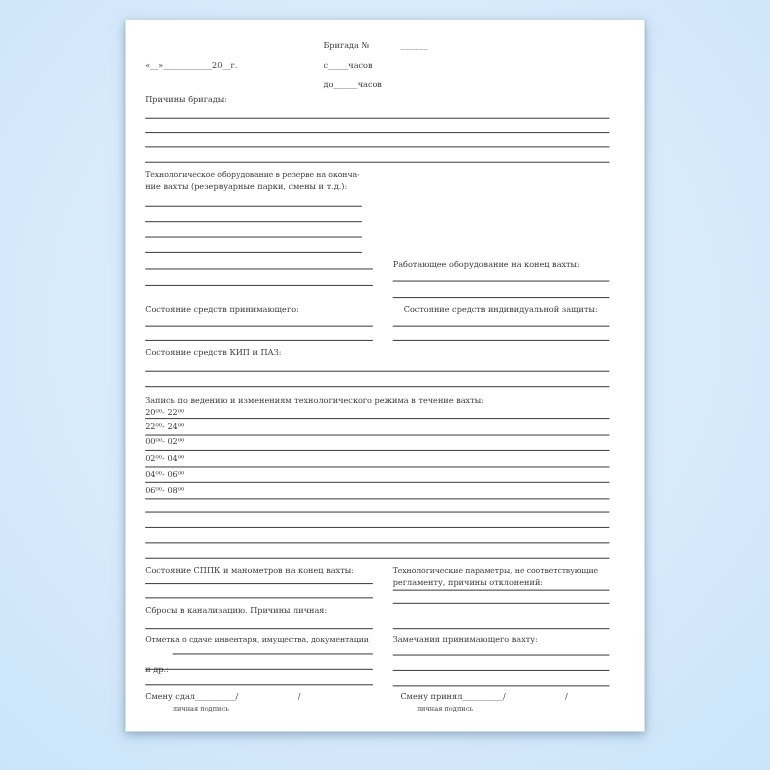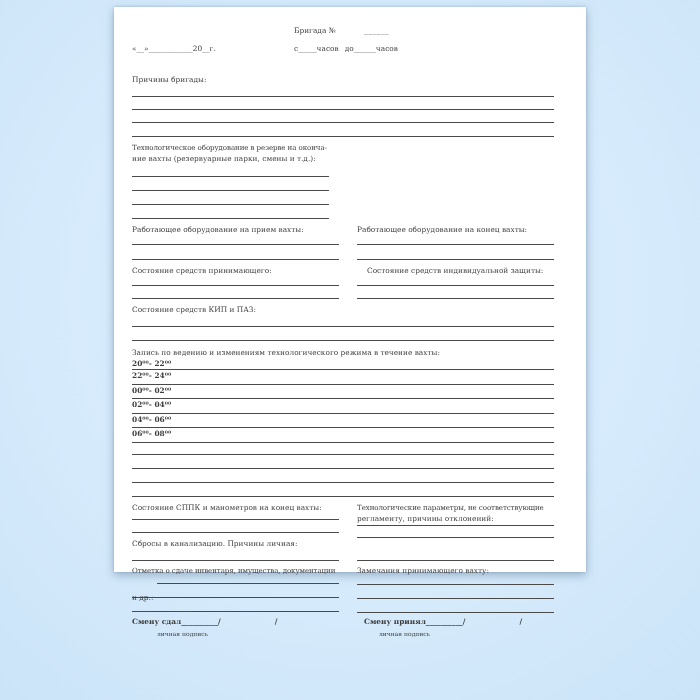--- a/index.html
+++ b/index.html
@@ -6,51 +6,51 @@
     --bg:#d5eafb; --paper:#ffffff; --ink:#3d3d3d; --rule:#4a4a4a;
   }
   html,body{margin:0;padding:0;width:700px;height:700px;overflow:hidden;}
   body{
     background:radial-gradient(circle at 50% 42%, #ddeffd 0%, #d5eafb 60%, #cbe4f8 100%);
     font-family:"DejaVu Serif", serif;
     color:var(--ink);
   }
   .stage{width:700px;height:700px;display:flex;justify-content:center;align-items:flex-start;}
   .paper{
-    margin-top:7px;width:472px;height:565px;background:var(--paper);
+    margin-top:18px;width:472px;height:647px;background:var(--paper);
     box-shadow:0 3px 9px rgba(88,116,148,.5), 0 0 2px rgba(88,116,148,.35);
     padding:18px 32px 0 18px;box-sizing:border-box;
     font-size:7.4px;line-height:11px;
   }
   .hdr{position:relative;}
   .hdr-r1{height:12px;position:relative;}
   .hdr-r1 .b-label{position:absolute;left:162px;top:0;}
   .hdr-r1 .b-blank{position:absolute;left:232px;top:0;letter-spacing:0.5px;}
   .hdr-r2{height:12px;margin-top:6px;position:relative;}
   .hdr-r2 .date{position:absolute;left:0;top:0;}
-  .hdr-r2 .hours{position:absolute;left:162px;top:0;display:flex;gap:6px;}
+  .hdr-r2 .hours{position:absolute;left:162px;top:0;display:flex;gap:6px;flex-direction:column;}
   .label{white-space:nowrap;}
   .crew-label{margin-top:19px;height:12px;}
   .rl{border-bottom:1px solid var(--rule);}
   .cols{display:flex;justify-content:space-between;}
   .cl{width:207px;}
   .cr{width:197px;}
   .fl{display:block;white-space:nowrap;}
   .fit{font-size:7.1px;letter-spacing:-0.1px;}
   .fit2{font-size:7.2px;letter-spacing:-0.15px;}
   .indent10{padding-left:10px;}
   .mt5{margin-top:5px;}
   .log-rows{}
-  .log-row{height:13.6px;border-bottom:1px solid var(--rule);display:flex;align-items:flex-start;font-weight:bold;}
+  .log-row{height:13.6px;border-bottom:1px solid var(--rule);display:flex;align-items:center;}
   .log-row:first-child{height:11px;}
   .log-row span{padding-bottom:1px;}
   .andr-row{display:flex;align-items:flex-end;height:8px;}
   .andr-row .rl{flex:1;height:100%;}
   .andr-row span{white-space:nowrap;margin-right:4px;position:relative;top:19px;}
-  .sig-row{display:flex;justify-content:space-between;margin-top:3px;height:12px;font-weight:bold;}
+  .sig-row{display:flex;justify-content:space-between;margin-top:3px;height:12px;}
   .sig-cell{display:flex;}
   .sig-slash{margin-left:54px;}
   .cr .sig-lead{padding-left:7px;}
   .cap-row{display:flex;justify-content:space-between;margin-top:2px;height:8px;font-size:6px;line-height:8px;}
   .cap-l{margin-left:25px;}
   .cap-r{width:197px;padding-left:22px;box-sizing:border-box;}
   .concl{margin-top:8px;}
 </style>
 </head>
 <body>
@@ -84,21 +84,20 @@
         <span class="fl">ние вахты (резервуарные парки, смены и т.д.):</span>
         <div class="rl" style="height:12px"></div>
         <div class="rl" style="height:13px"></div>
         <div class="rl" style="height:13px"></div>
         <div class="rl" style="height:13px"></div>
       </div>
     </div>
 
     <div class="cols mt5">
       <div class="cl">
-        <span class="fl">Работающее оборудование  на прием вахты:</span>
         <div class="rl" style="height:9px"></div>
         <div class="rl" style="height:14px"></div>
       </div>
       <div class="cr">
         <span class="fl">Работающее оборудование  на конец вахты:</span>
         <div class="rl" style="height:9px"></div>
         <div class="rl" style="height:14px"></div>
       </div>
     </div>
 

